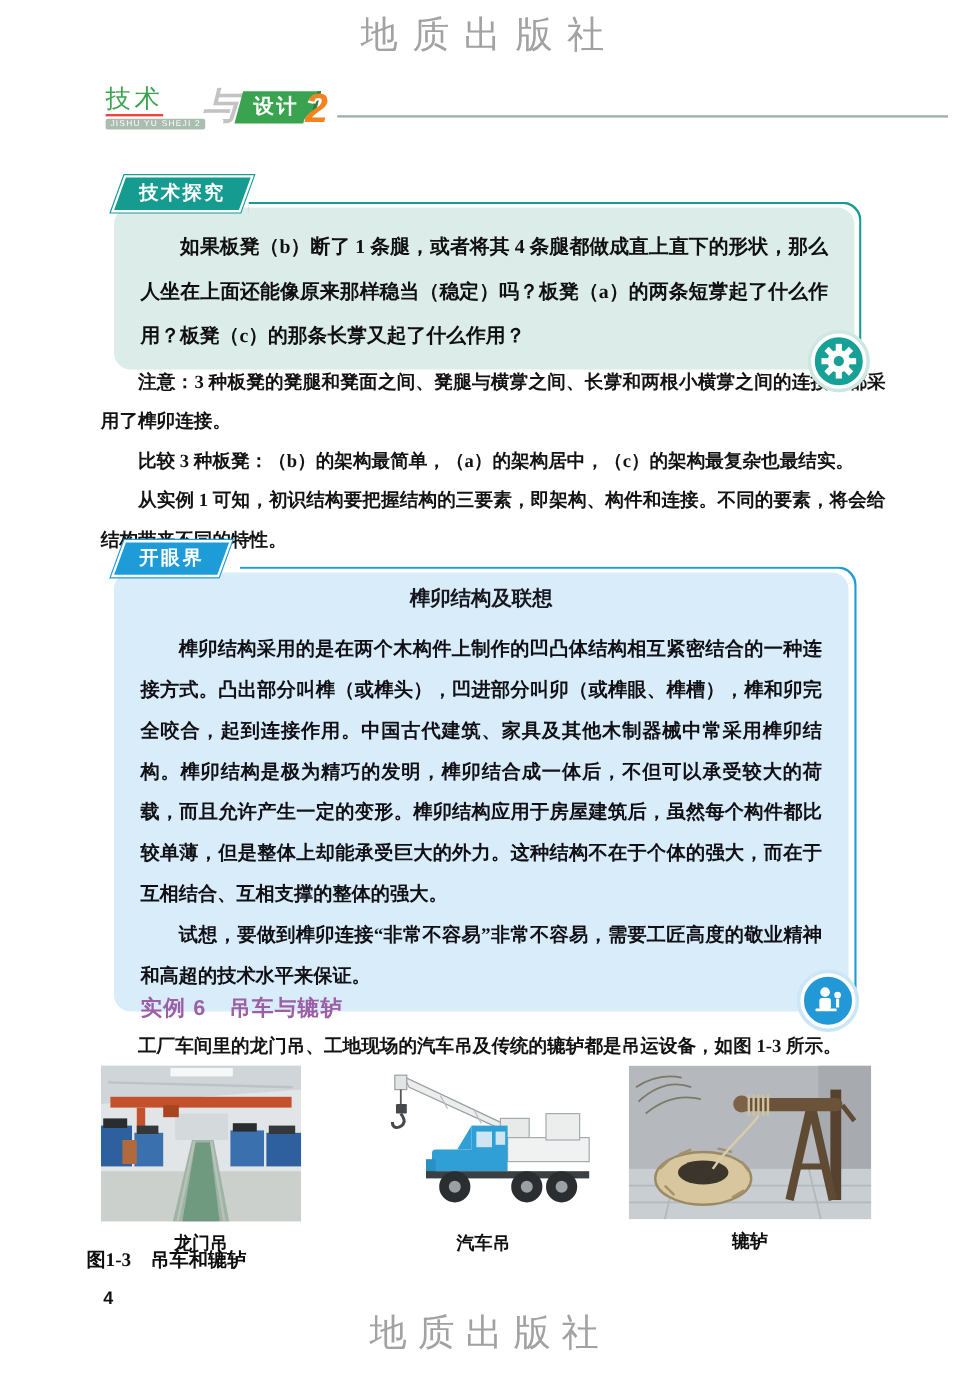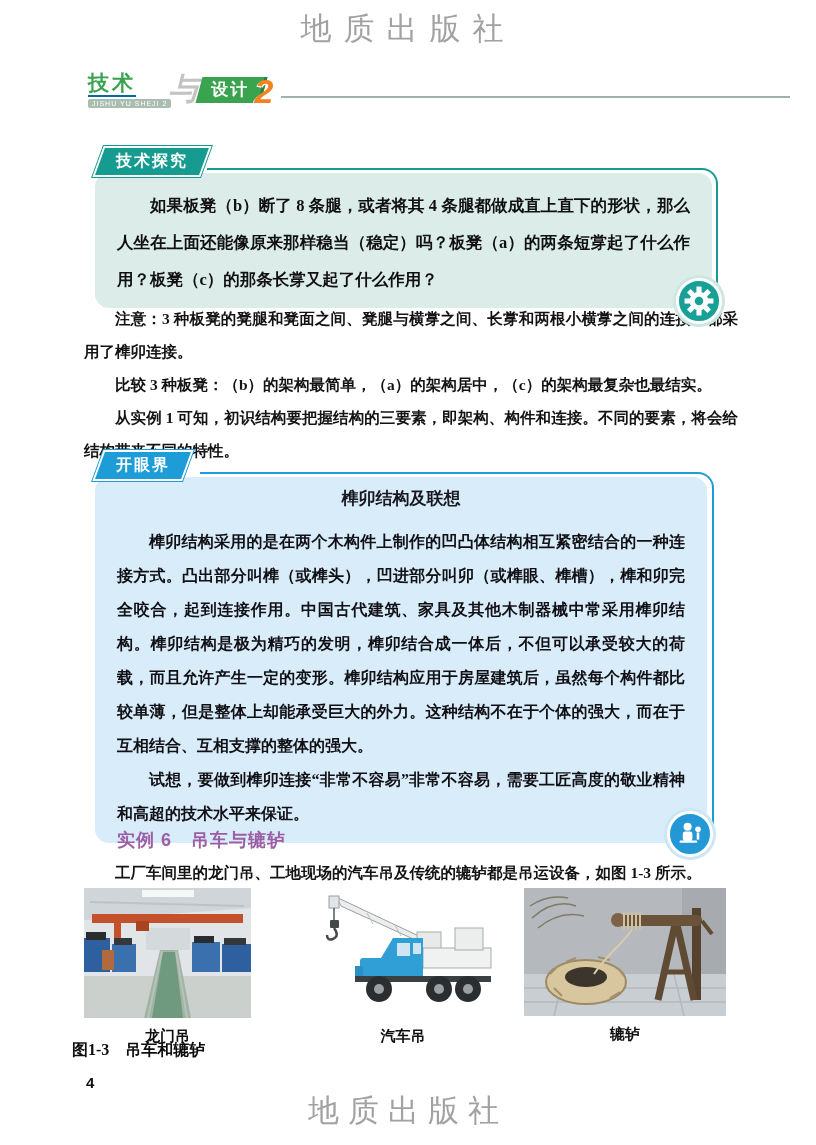--- a/index.html
+++ b/index.html
@@ -10,22 +10,22 @@
   
   .wm { position:absolute; left:0; right:0; text-align:center;
         font-family:"DejaVu Serif", serif; color:#a2a2a2; font-size:31px; letter-spacing:12px; }
   .wm.top { top:8px; }
   .wm.bottom { top:1090px; letter-spacing:9px; }
 
   
   .header { position:absolute; top:72px; left:88px; right:26px; display:flex; align-items:flex-end; }
   .logo { display:flex; align-items:flex-end; }
   .logo-col { display:flex; flex-direction:column; align-items:flex-start; }
-  .logo-jishu { font-size:21px; font-weight:700; color:#3aa34f; letter-spacing:3px; line-height:1;
-                border-bottom:2px solid #0369a1; padding-bottom:2px; }
+  .logo-jishu { font-size:21px; font-weight:400; color:#3aa34f; letter-spacing:3px; line-height:1;
+                border-bottom:2px solid #ef4444; padding-bottom:2px; }
   .logo-pinyin { margin-top:2px; background:#a9bdb0; color:#fff; font-size:7px; letter-spacing:1px;
                  padding:1px 4px; border-radius:2px; white-space:nowrap; }
   .logo-yu { font-size:30px; font-weight:900; font-style:italic; color:#c3c3c3; margin:0 1px 4px -3px; line-height:1; }
   .logo-sheji { background:#3aa34f; transform:skewX(-15deg); padding:4px 12px; margin:0 0 5px 0;
                 border-right:3px solid #2f7d3f; }
   .logo-sheji span { display:inline-block; transform:skewX(15deg); color:#fff; font-weight:900;
                      font-size:17px; letter-spacing:2px; line-height:1; }
   .logo-two { font-size:34px; font-weight:900; font-style:italic; color:#f58220; line-height:1;
               margin:0 0 0 -10px; text-shadow:1px 1px 0 #fff, -1px 1px 0 #fff; position:relative; z-index:2; }
   .header-rule { flex:1; height:2px; background:#9fb2ad; margin:0 0 10px 8px; }
@@ -99,21 +99,21 @@
       <span class="logo-two">2</span>
     </div>
     <div class="header-rule"></div>
   </div>
 
   <div class="panel-wrap" style="left:95px; top:146px; width:617px;">
     <div class="tab tab-teal">
       <span class="tab-text">技术探究</span>
     </div>
     <div class="panel panel-teal">
-      <p class="panel-text">如果板凳（b）断了 8 条腿，或者将其 4 条腿都做成直上直下的形状，那么人坐在上面还能像原来那样稳当（稳定）吗？板凳（a）的两条短牚起了什么作用？板凳（c）的那条长牚又起了什么作用？</p>
+      <p class="panel-text">如果板凳（b）断了 1 条腿，或者将其 4 条腿都做成直上直下的形状，那么人坐在上面还能像原来那样稳当（稳定）吗？板凳（a）的两条短牚起了什么作用？板凳（c）的那条长牚又起了什么作用？</p>
       <div class="corner-icon gear-badge">
         <svg viewBox="0 0 40 40" width="34" height="34" aria-hidden="true">
           <g fill="#ffffff">
             <rect x="17" y="3" width="6" height="9"></rect>
             <rect x="17" y="3" width="6" height="9" transform="rotate(45 20 20)"></rect>
             <rect x="17" y="3" width="6" height="9" transform="rotate(90 20 20)"></rect>
             <rect x="17" y="3" width="6" height="9" transform="rotate(135 20 20)"></rect>
             <rect x="17" y="3" width="6" height="9" transform="rotate(180 20 20)"></rect>
             <rect x="17" y="3" width="6" height="9" transform="rotate(225 20 20)"></rect>
             <rect x="17" y="3" width="6" height="9" transform="rotate(270 20 20)"></rect>

